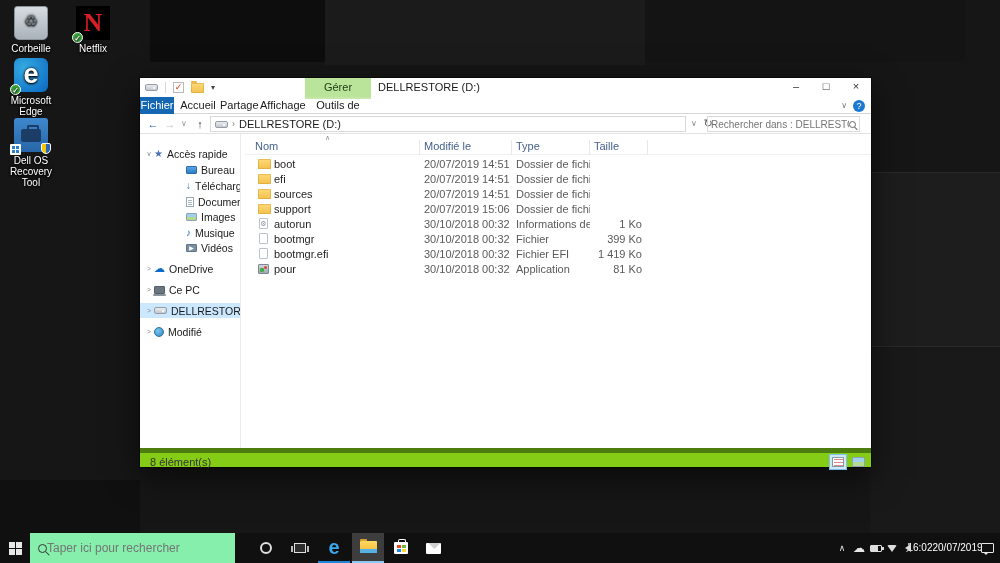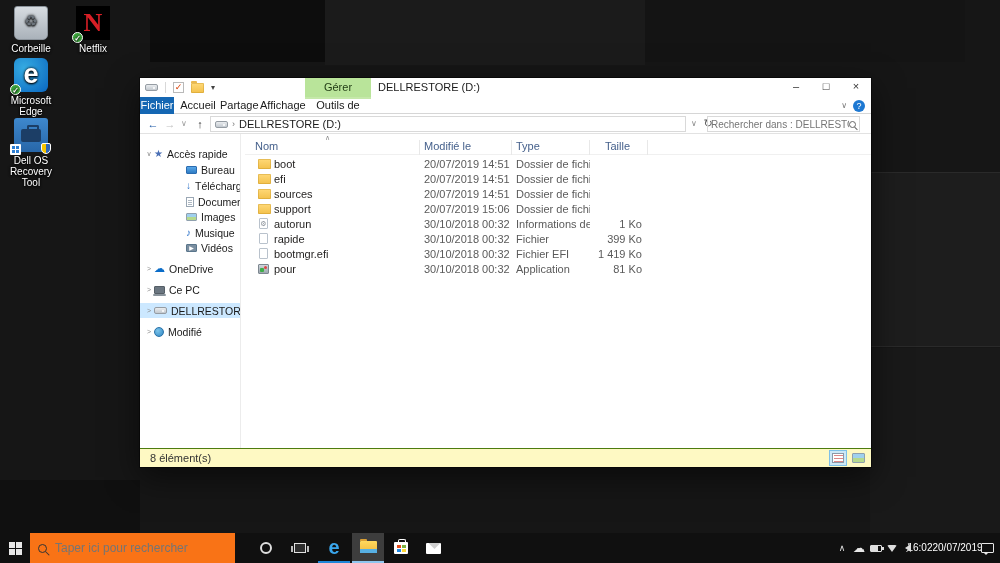--- a/index.html
+++ b/index.html
@@ -100,54 +100,54 @@
   .sic-pc:after { content:""; position:absolute; left:-2px; bottom:-3px; width:13px; height:2px; background:#8a949c; border-radius:1px; }
   .sic-globe { width:10px; height:10px; border-radius:50%; background:radial-gradient(circle at 35% 35%, #7cc4ea, #2f86c4); border:1px solid #2a72a8; }
 
   
   .filelist { position:absolute; left:105px; top:0; width:626px; height:100%; }
   .fheader { position:absolute; left:0; top:4px; width:100%; height:17px; color:#46618c; border-bottom:1px solid #f0f0f0; }
   .fh { position:absolute; top:2px; height:15px; line-height:13px; border-right:1px solid #e8e8e8; padding-left:4px; }
   .fh-name { left:0; width:175px; padding-left:10px; }
   .fh-date { left:175px; width:92px; }
   .fh-type { left:267px; width:78px; }
-  .fh-size { left:345px; width:58px; text-align:center; padding-right:6px; }
+  .fh-size { left:345px; width:58px; text-align:left; padding-right:6px; }
   .sortcaret { position:absolute; left:80px; top:-4px; color:#8a8a8a; font-size:7px; }
   .frows { position:absolute; left:0; top:22px; width:100%; }
   .frow { position:absolute; left:0; width:100%; height:15px; display:flex; align-items:center; color:#5a5a5a; }
   .fcell { flex:none; white-space:nowrap; overflow:hidden; }
   .fc-ic { width:16px; margin-left:13px; display:flex; align-items:center; }
   .fc-name { width:146px; color:#211f1e; }
   .fc-date { width:92px; padding-left:4px; }
   .fc-type { width:78px; padding-left:4px; }
   .fc-size { width:58px; text-align:right; padding-right:6px; }
   .fi-folder { width:13px; height:10px; background:linear-gradient(#ffd978,#f3c14c); border-radius:1px; position:relative; box-shadow:inset 0 0 0 1px rgba(190,140,30,.35); }
   .fi-folder:before { content:""; position:absolute; left:0; top:-2px; width:6px; height:2px; background:#eab84e; border-radius:1px 1px 0 0; }
   .fi-file { width:9px; height:11px; background:#fff; border:1px solid #b9c2cc; border-radius:1px; margin-left:1px; }
   .fi-config { width:9px; height:11px; background:#fff; border:1px solid #b9c2cc; border-radius:1px; margin-left:1px; color:#8a9199; font-size:7px; line-height:10px; text-align:center; }
   .fi-app { width:11px; height:10px; background:linear-gradient(#cfd6dc,#9fa8b0); border:1px solid #7d8790; border-radius:1px; position:relative; }
   .fi-app:after { content:""; position:absolute; left:1px; bottom:1px; width:4px; height:4px; background:#3fae49; border-radius:1px; }
   .fi-app:before { content:""; position:absolute; right:1px; top:1px; width:3px; height:3px; background:#d44; border-radius:50%; }
 
-  .statusbar { position:absolute; left:0; bottom:0; width:100%; height:19px; border-top:1px solid #4d7c0f; background:#fef9c3; }
+  .statusbar { position:absolute; left:0; bottom:0; width:100%; height:19px; border-top:5px solid #4d7c0f; background:#84cc16; }
   .scount { position:absolute; left:10px; top:0; line-height:18px; color:#333; }
   .viewbtns { position:absolute; right:4px; top:1px; display:flex; gap:2px; }
   .vbtn { width:18px; height:16px; display:flex; align-items:center; justify-content:center; }
   .vbtn.sel { background:#cde8f6; box-shadow:inset 0 0 0 1px #7ec0e8; }
   .ic-details { width:12px; height:10px; background:repeating-linear-gradient(#fff 0 1px, transparent 1px 2px), #fff; border:1px solid #8a99a8; position:relative; }
   .ic-details:after { content:""; position:absolute; left:1px; top:1px; width:9px; height:7px; background:repeating-linear-gradient(to bottom, #d88 0 1px, transparent 1px 3px); }
   .ic-thumb { width:13px; height:10px; border:1px solid #8fa0ae; border-radius:1px; background:linear-gradient(#9fd0ee 55%, #b5d98e 45%); }
 
   
   .taskbar { position:absolute; left:0; top:533px; width:1000px; height:30px; background:#101010; color:#e8e8e8; }
   .tbtn { position:absolute; top:0; height:30px; display:flex; align-items:center; justify-content:center; }
   .startbtn { left:0; width:30px; }
   .winlogo { width:13px; height:13px; display:grid; grid-template-columns:1fr 1fr; grid-template-rows:1fr 1fr; gap:1px; }
   .winlogo i { background:#e8e8e8; }
-  .tsearch { position:absolute; left:30px; top:0; width:205px; height:30px; background:#f97316; display:flex; align-items:center; padding:0 8px; gap:8px; }
+  .tsearch { position:absolute; left:30px; top:0; width:205px; height:30px; background:#86efac; display:flex; align-items:center; padding:0 8px; }
   .tsearch .mag { width:9px; height:9px; border-color:#333; }
   .tsearch .mag:after { background:#333; width:5px; right:-4px; bottom:-2px; }
   .tsearch input { border:none; outline:none; flex:1; font-size:12px; color:#444; font-family:"Liberation Sans",sans-serif; background:transparent; }
   .cortana { left:252px; width:28px; }
   .ring { width:12px; height:12px; border:2px solid #dedede; border-radius:50%; }
   .taskview { left:286px; width:28px; }
   .tv { width:12px; height:10px; border:1px solid #e0e0e0; position:relative; background:rgba(255,255,255,.12); }
   .tv:before { content:""; position:absolute; left:-4px; top:2px; width:2px; height:6px; background:#bdbdbd; }
   .tv:after { content:""; position:absolute; right:-4px; top:2px; width:2px; height:6px; background:#bdbdbd; }
   .tb-edge { left:318px; width:32px; border-bottom:2px solid #1f86d8; color:#3aa6ec; font-weight:bold; font-size:20px; }
@@ -384,21 +384,21 @@
             </span>
           <span class="fcell fc-name">autorun</span>
           <span class="fcell fc-date">30/10/2018 00:32</span>
           <span class="fcell fc-type">Informations de c...</span>
           <span class="fcell fc-size">1 Ko</span>
         </div>
         <div class="frow" style="top:75px;">
           <span class="fcell fc-ic">
               <span class="fi-file"></span>
             </span>
-          <span class="fcell fc-name">rapide</span>
+          <span class="fcell fc-name">bootmgr</span>
           <span class="fcell fc-date">30/10/2018 00:32</span>
           <span class="fcell fc-type">Fichier</span>
           <span class="fcell fc-size">399 Ko</span>
         </div>
         <div class="frow" style="top:90px;">
           <span class="fcell fc-ic">
               <span class="fi-file"></span>
             </span>
           <span class="fcell fc-name">bootmgr.efi</span>
           <span class="fcell fc-date">30/10/2018 00:32</span>

